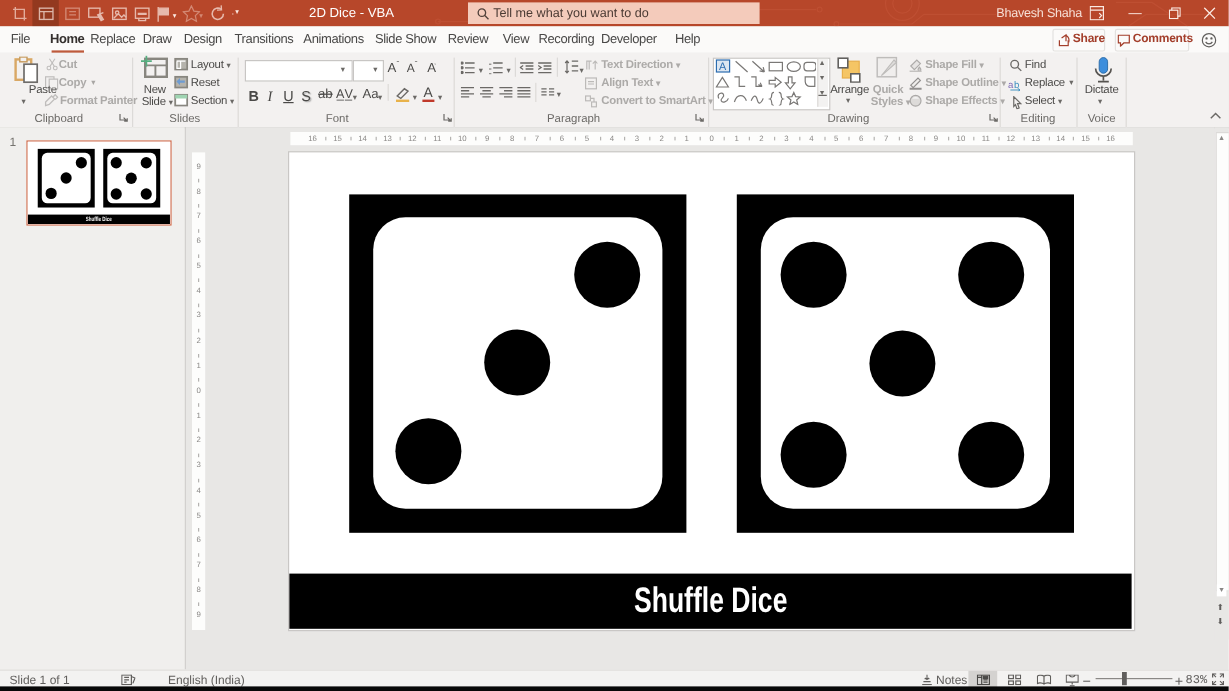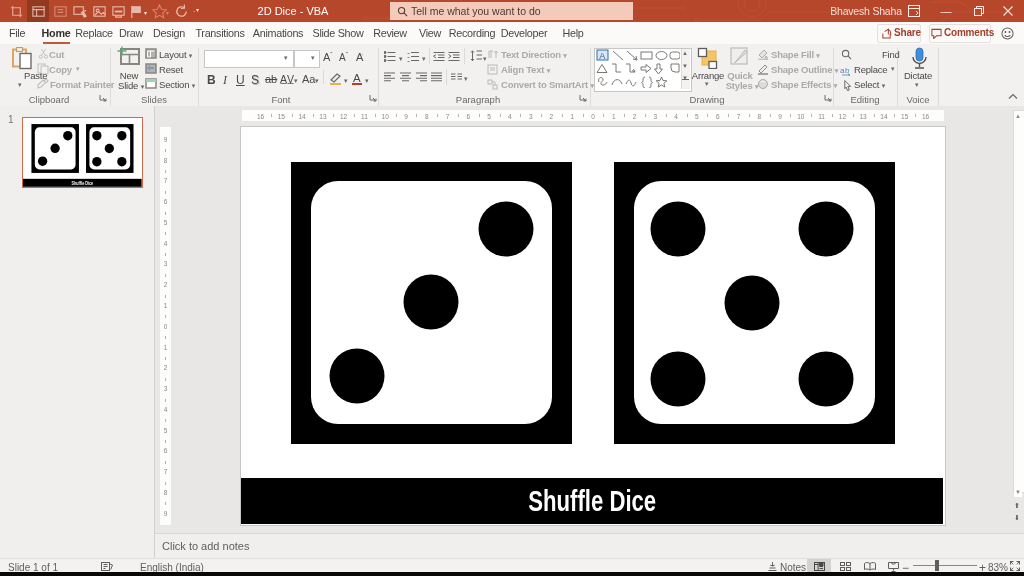--- a/index.html
+++ b/index.html
@@ -464,21 +464,21 @@
           <path d="M1 1 v5 h5 M4 4 l3 3 M7 4.5 V7 H4.5"></path>
         </g>
       </svg>
 
     <svg class="abs" style="left:841px;top:5px;" width="11" height="11" viewBox="0 0 12 12">
         <g stroke="#6B6966" fill="none" stroke-width="1.2">
           <circle cx="5" cy="5" r="3.5"></circle>
           <path d="M7.6 7.6 L11 11"></path>
         </g>
       </svg>
-    <div class="rlbl" style="left:854px;top:9.5px;margin-left:28px;">Find</div>
+    <div class="rlbl" style="left:854px;top:9.5px;">Find</div>
     <svg class="abs" style="left:840px;top:20px;" width="12" height="12" viewBox="0 0 12 12">
         <g font-family="Liberation Sans">
           <text x="0" y="9" font-size="8" fill="#7B68B5">a</text>
           <text x="5" y="9" font-size="8" fill="#3E8FBF">b</text>
           <path d="M2 11 h8 l-2 -1.5 M10 11 l-2 1.5" stroke="#3E8FBF" fill="none" stroke-width="0.8"></path>
         </g>
       </svg>
     <div class="rlbl" style="left:854px;top:24.5px;">Replace</div>
     <div class="abs dd" style="left:891px;top:21px;">▾</div>
     <svg class="abs" style="left:843px;top:36px;" width="9" height="11" viewBox="0 0 10 12">
@@ -652,23 +652,20 @@
 </div>
 
   <div class="abs" style="left:1012px;top:106px;width:12px;height:427px;background:#E8E7E5;">
     <div class="abs" style="left:1px;top:4px;width:10px;height:381px;background:#FDFDFC;border:1px solid #DCDAD8;"></div>
     <div class="abs" style="left:3px;top:7px;color:#8A8886;font-size:6px;">▲</div>
     <div class="abs" style="left:2px;top:381px;width:8px;height:10px;background:#fff;color:#8A8886;font-size:6px;line-height:10px;text-align:center;">▼</div>
     <div class="abs" style="left:2px;top:396px;color:#605E5C;font-size:7px;">⬆</div>
     <div class="abs" style="left:2px;top:408px;color:#605E5C;font-size:7px;">⬇</div>
   </div>
 
-  <div class="abs" id="notesbar">
-    <div class="abs" style="left:7px;top:6px;font-size:11px;color:#605E5C;">Click to add notes</div>
-  </div>
   <div class="abs" id="statusbar">
     <div class="abs" style="left:8px;top:2.5px;">Slide 1 of 1</div>
     <svg class="abs" style="left:101px;top:3px;" width="12" height="9" viewBox="0 0 12 9">
         <g fill="none" stroke="#605E5C" stroke-width="1">
           <rect x="0.5" y="0.5" width="8" height="8"></rect>
           <path d="M2.5 2.5 h4 M2.5 4.5 h4 M2.5 6.5 h2"></path>
           <path d="M9 2 l2.5 1 -1.8 4.5"></path>
         </g>
       </svg>
     <div class="abs" style="left:140px;top:2.5px;">English (India)</div>
@@ -703,21 +700,21 @@
     <svg class="abs" style="left:888px;top:2.5px;" width="11" height="10" viewBox="0 0 11 10">
         <g fill="none" stroke="#605E5C" stroke-width="1">
           <path d="M0.5 0.5 h10 v6 h-10 z M3 0.5 a2.7 2.7 0 0 0 5 0"></path>
           <path d="M5.5 6.5 v2 M3.5 9.5 h4"></path>
         </g>
       </svg>
     <div class="abs" style="left:902px;top:1.5px;font-size:12px;">−</div>
     <div class="abs" style="left:913px;top:6px;width:64px;height:1px;background:#8A8886;"></div>
     <div class="abs" style="left:935px;top:1px;width:4px;height:11px;background:#605E5C;"></div>
     <div class="abs" style="left:979px;top:1.5px;font-size:12px;">+</div>
-    <div class="abs" style="left:988px;top:2.5px;">83%</div>
+    <div class="abs" style="left:988px;top:2.5px;font-family:Liberation Mono, monospace;">83%</div>
     <svg class="abs" style="left:1010px;top:2px;" width="10" height="10" viewBox="0 0 10 10">
         <g fill="none" stroke="#605E5C" stroke-width="1.1">
           <path d="M3.5 0.5 h-3 v3 M6.5 0.5 h3 v3 M3.5 9.5 h-3 v-3 M6.5 9.5 h3 v-3"></path>
           <path d="M0.8 0.8 l2.5 2.5 M9.2 0.8 L6.7 3.3 M0.8 9.2 L3.3 6.7 M9.2 9.2 L6.7 6.7" stroke-width="0.9"></path>
         </g>
       </svg>
   </div>
   <div class="abs" id="blackstrip"></div>
 </div>
 

